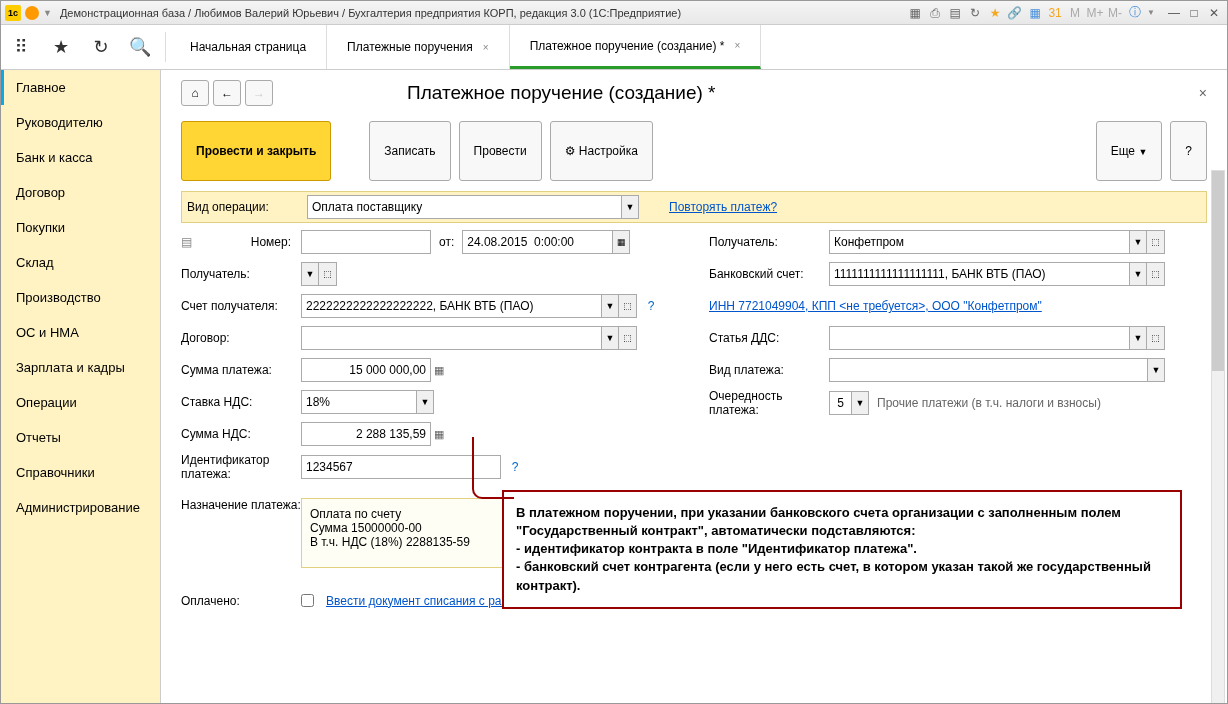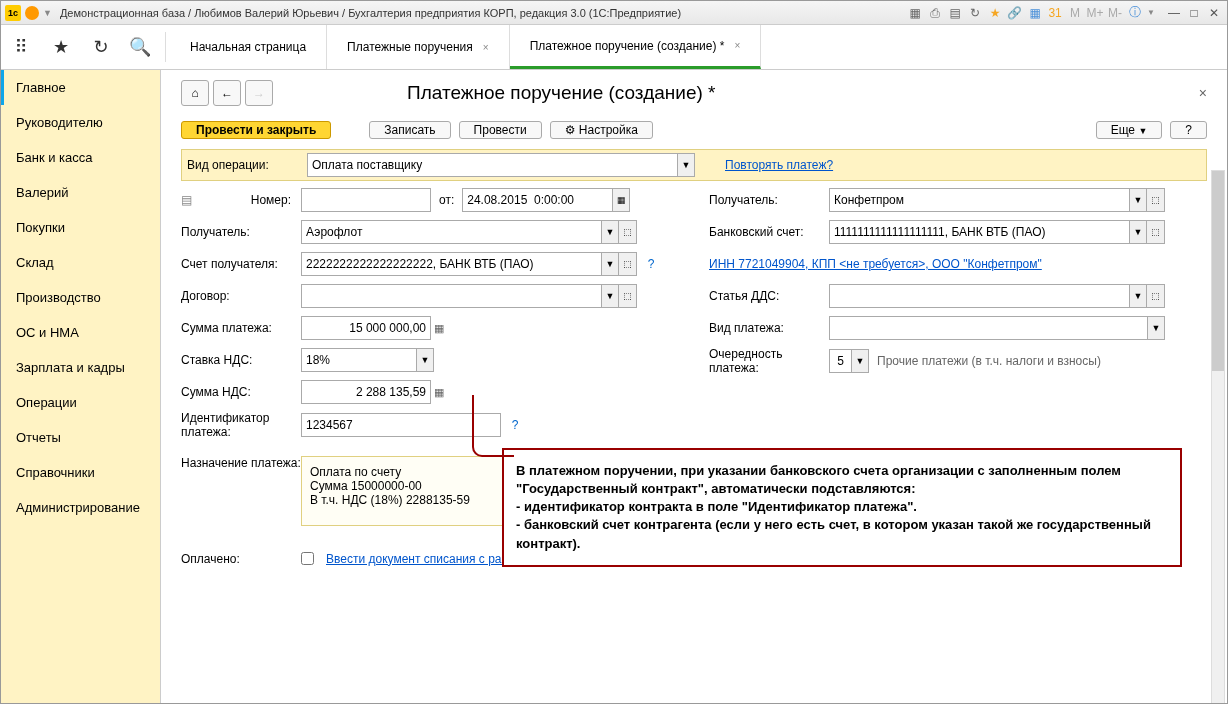--- a/index.html
+++ b/index.html
@@ -24,21 +24,21 @@
 .content { display: flex; flex: 1; overflow: hidden; }
 .sidebar { width: 160px; background: #fff3c4; border-right: 1px solid #ccc; }
 .side-item { padding: 10px 12px; font-size: 13px; cursor: pointer; border-left: 3px solid transparent; }
 .side-item.active { border-left: 3px solid #0ea5e9; }
 .main { flex: 1; background: #fff; overflow: auto; padding: 10px 20px; position: relative; }
 .page-header { display: flex; align-items: center; margin-bottom: 15px; }
 .nav-btn { width: 28px; height: 26px; border: 1px solid #aaa; border-radius: 3px; background: #f8f8f8; display: flex; align-items: center; justify-content: center; margin-right: 4px; cursor: pointer; font-size: 12px; }
 .page-title { font-size: 19px; margin-left: 130px; flex: 1; }
 .page-close { font-size: 14px; color: #666; cursor: pointer; }
 .action-bar { display: flex; align-items: center; gap: 8px; margin-bottom: 10px; }
-.btn { padding: 1px 14px; border: 1px solid #aaa; border-radius: 3px; background: #f8f8f8; cursor: pointer; font-size: 12px; }
+.btn { padding: 22px 14px; border: 1px solid #aaa; border-radius: 3px; background: #f8f8f8; cursor: pointer; font-size: 12px; }
 .btn.primary { background: #ffd633; border-color: #cc9900; font-weight: bold; }
 .spacer { flex: 1; }
 .form-area { position: relative; }
 .form-row { display: flex; align-items: center; margin-bottom: 6px; min-height: 26px; }
 .form-label { width: 120px; font-size: 12px; }
 .form-input { border: 1px solid #aaa; height: 24px; padding: 0 4px; font-size: 12px; }
 .combo { display: flex; }
 .combo input { border-right: none; }
 .combo-btn { width: 18px; height: 24px; border: 1px solid #aaa; background: #f0f0f0; display: flex; align-items: center; justify-content: center; font-size: 9px; cursor: pointer; }
 .combo-btn + .combo-btn { border-left: none; }
@@ -107,21 +107,21 @@
           <span class="tab-close">×</span>
         </div>
     </div>
   </div>
 
   <div class="content">
     <div class="sidebar">
       <div class="side-item active">Главное</div>
       <div class="side-item">Руководителю</div>
       <div class="side-item">Банк и касса</div>
-      <div class="side-item">Валерий</div>
+      <div class="side-item">Договор</div>
       <div class="side-item">Покупки</div>
       <div class="side-item">Склад</div>
       <div class="side-item">Производство</div>
       <div class="side-item">ОС и НМА</div>
       <div class="side-item">Зарплата и кадры</div>
       <div class="side-item">Операции</div>
       <div class="side-item">Отчеты</div>
       <div class="side-item">Справочники</div>
       <div class="side-item">Администрирование</div>
     </div>
@@ -142,21 +142,21 @@
         <button class="btn"><span>⚙</span> <span>Настройка</span></button>
         <div class="spacer"></div>
         <button class="btn"><span>Еще</span> <span style="font-size:9px">▼</span></button>
         <button class="btn">?</button>
       </div>
 
       <div class="form-area">
         <div class="form-row hl-row">
           <div class="form-label">Вид операции:</div>
           <div class="combo">
-            <input class="form-input" style="width: 370px;" value="Оплата поставщику">
+            <input class="form-input" style="width: 314px;" value="Оплата поставщику">
             <div class="combo-btn">▼</div>
           </div>
           <div style="width:30px"></div>
           <a class="link">Повторять платеж?</a>
         </div>
 
         <div class="two-col">
           <div class="col">
             <div class="form-row">
               <span style="width:18px;color:#888">▤</span>
@@ -164,21 +164,20 @@
               <input class="form-input" style="width: 130px;" value="">
               <span style="margin:0 8px">от:</span>
               <div class="combo">
                 <input class="form-input" style="width: 150px;" value="24.08.2015  0:00:00">
                 <div class="combo-btn">▦</div>
               </div>
             </div>
             <div class="form-row">
               <div class="form-label">Получатель:</div>
               <div class="combo">
-                <input class="form-input" style="width: 300px;" value="Аэрофлот">
                 <div class="combo-btn">▼</div>
                 <div class="combo-btn">⬚</div>
               </div>
             </div>
             <div class="form-row">
               <div class="form-label">Счет получателя:</div>
               <div class="combo">
                 <input class="form-input" style="width: 300px;" value="2222222222222222222, БАНК ВТБ (ПАО)">
                 <div class="combo-btn">▼</div>
                 <div class="combo-btn">⬚</div>

